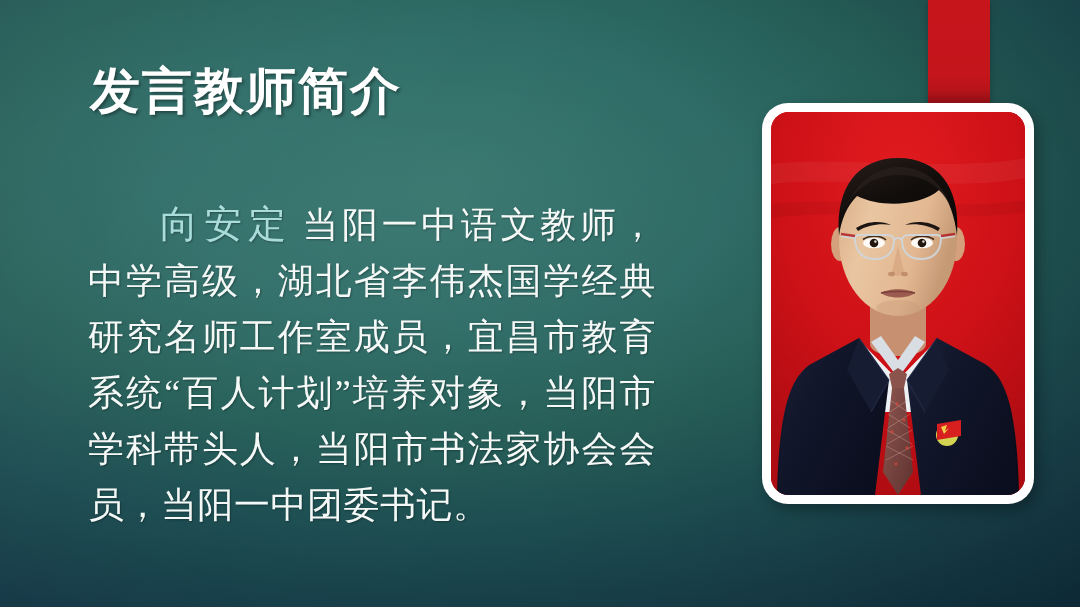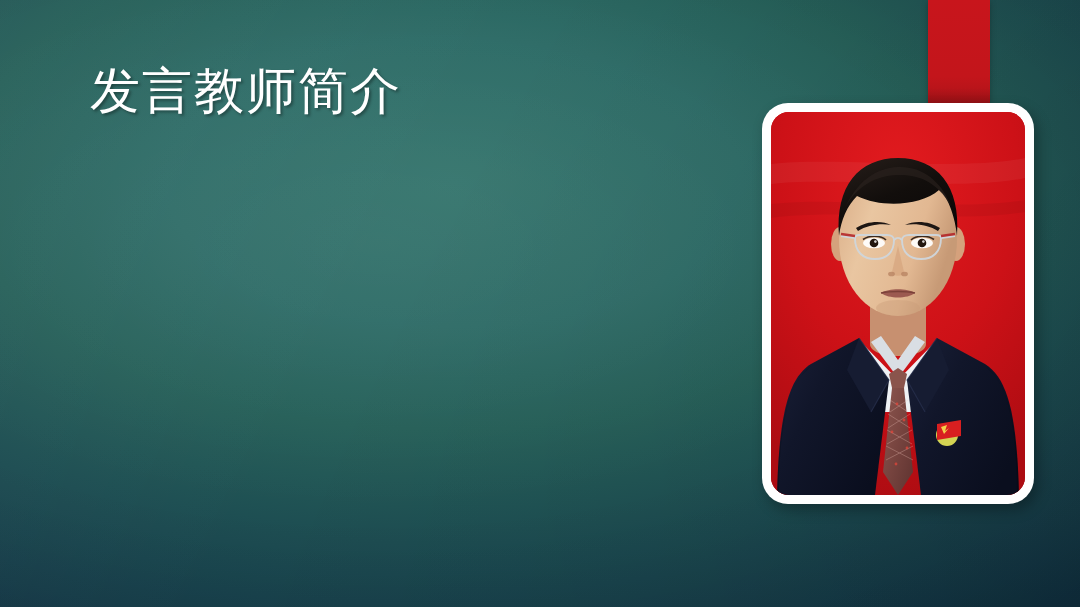--- a/index.html
+++ b/index.html
@@ -32,21 +32,21 @@
     background: linear-gradient(118deg, rgba(255,255,255,0.035) 0%, rgba(255,255,255,0.0) 38%, rgba(0,0,0,0.05) 72%, rgba(0,0,0,0.12) 100%);
   }
 
   
   .slide-title {
     position: absolute;
     left: 90px;
     top: 64px;
     font-size: 50px;
     line-height: 1.08;
-    font-weight: normal;
+    font-weight: bold;
     color: #ffffff;
     letter-spacing: 2px;
     text-shadow: 2px 2px 3px rgba(0,0,0,0.35);
     white-space: nowrap;
   }
 
   
   .bio-block {
     position: absolute;
     left: 88px;
@@ -135,20 +135,23 @@
 </head>
 <body>
 
 <div id="slide">
 
   <div class="vignette"></div>
   <div class="sheen"></div>
 
   <div class="slide-title">发言教师简介</div>
 
+  <div class="bio-block">
+    <div class="bio-paragraph"><span class="bio-name">向安定</span><span>当阳一中语文教师，中学高级，湖北省李伟杰国学经典研究名师工作室成员，宜昌市教育系统“百人计划”培养对象，当阳市学科带头人，当阳市书法家协会会员，当阳一中团委书记。</span></div>
+  </div>
 
   <div class="ribbon"></div>
   <div class="ribbon-shadow"></div>
 
   <div class="photo-frame">
     <div class="photo-inner">
 
       <svg class="portrait" viewBox="0 0 254 383" preserveAspectRatio="xMidYMid slice">
         <defs>
           <linearGradient id="skinG" x1="0" y1="0" x2="1" y2="0.4">

